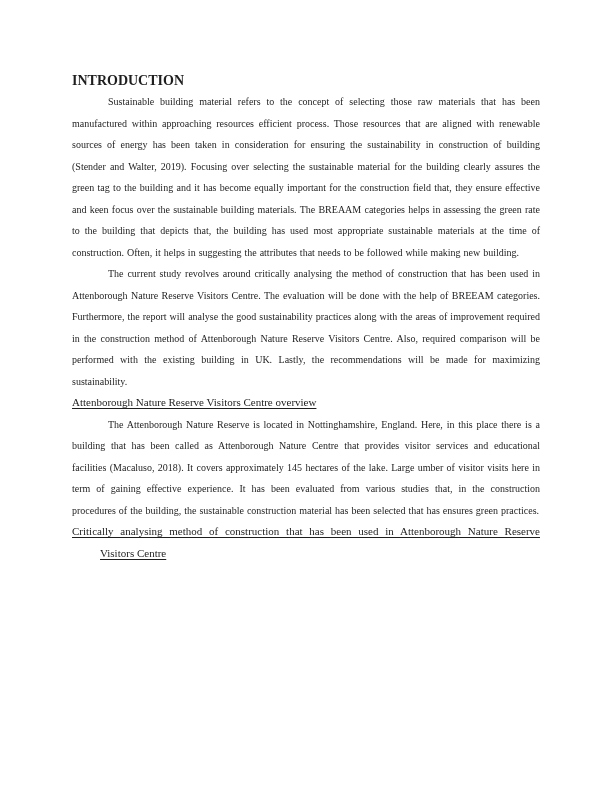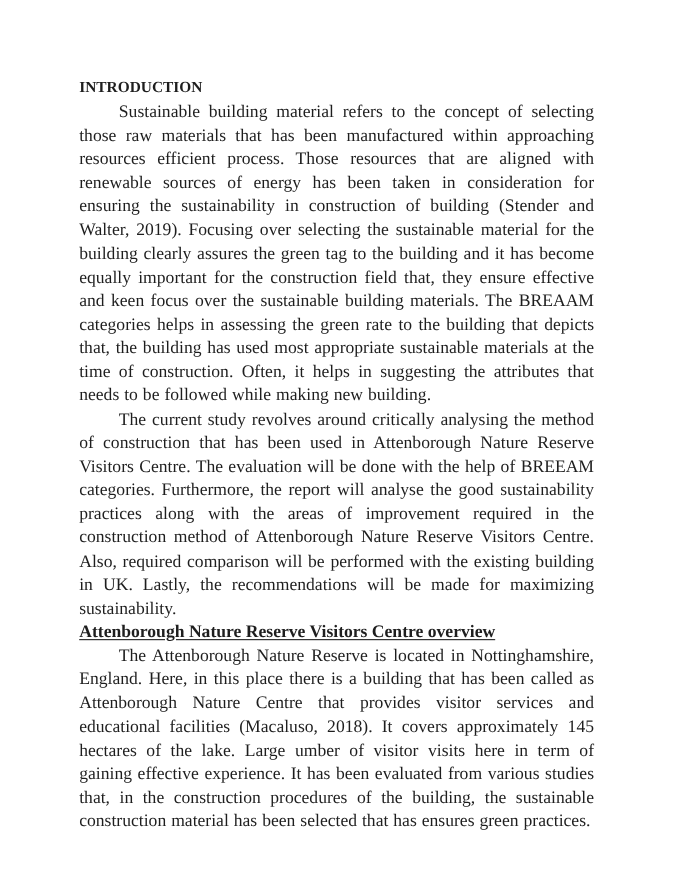--- a/index.html
+++ b/index.html
@@ -22,30 +22,30 @@
     font-size: 14px;
     font-weight: bold;
     line-height: 20px;
     margin: 0;
   }
   .section-heading.main-body {
     margin-top: 8px;
     margin-bottom: 3px;
   }
   .body-para {
-    font-size: 16px;
+    font-size: 10px;
     line-height: 21.5px;
     text-align: justify;
     text-indent: 36px;
     margin: 0;
     word-spacing: 0.5px;
   }
   .subheading {
-    font-size: 16px;
-    font-weight: bold;
+    font-size: 11px;
+    font-weight: normal;
     line-height: 21.5px;
     margin: 0;
     text-decoration: underline;
     text-underline-offset: 2px;
   }
   .subheading .line1 {
     display: block;
     text-align: justify;
     text-align-last: justify;
   }
@@ -63,15 +63,19 @@
 
   <p class="body-para">Sustainable building material refers to the concept of selecting those raw materials that has been manufactured within approaching resources efficient process. Those resources that are aligned with renewable sources of energy has been taken in consideration for ensuring the sustainability in construction of building (Stender and Walter, 2019). Focusing over selecting the sustainable material for the building clearly assures the green tag to the building and it has become equally important for the construction field that, they ensure effective and keen focus over the sustainable building materials. The BREAAM categories helps in assessing the green rate to the building that depicts that, the building has used most appropriate sustainable materials at the time of construction. Often, it helps in suggesting the attributes that needs to be followed while making new building.</p>
 
   <p class="body-para">The current study revolves around critically analysing the method of construction that has been used in Attenborough Nature Reserve Visitors Centre. The evaluation will be done with the help of BREEAM categories. Furthermore, the report will analyse the good sustainability practices along with the areas of improvement required in the construction method of Attenborough Nature Reserve Visitors Centre. Also, required comparison will be performed with the existing building in UK. Lastly, the recommendations will be made for maximizing sustainability.</p>
 
 
   <h2 class="subheading">Attenborough Nature Reserve Visitors Centre overview</h2>
 
   <p class="body-para">The  Attenborough Nature Reserve is located in Nottinghamshire, England. Here, in this place there is a building that has been called as Attenborough Nature Centre that provides visitor services and educational facilities (Macaluso, 2018). It covers approximately 145 hectares of the lake. Large umber of visitor visits here in term of gaining effective experience. It has been evaluated from various studies that, in the construction procedures of the building, the sustainable construction material has been selected that has ensures green practices.</p>
 
+  <h2 class="subheading">
+    <span class="line1">Critically analysing method of construction that has been used in Attenborough Nature Reserve</span>
+    <span class="line2">Visitors Centre</span>
+  </h2>
 
 
 </div>
 
 </body></html>

